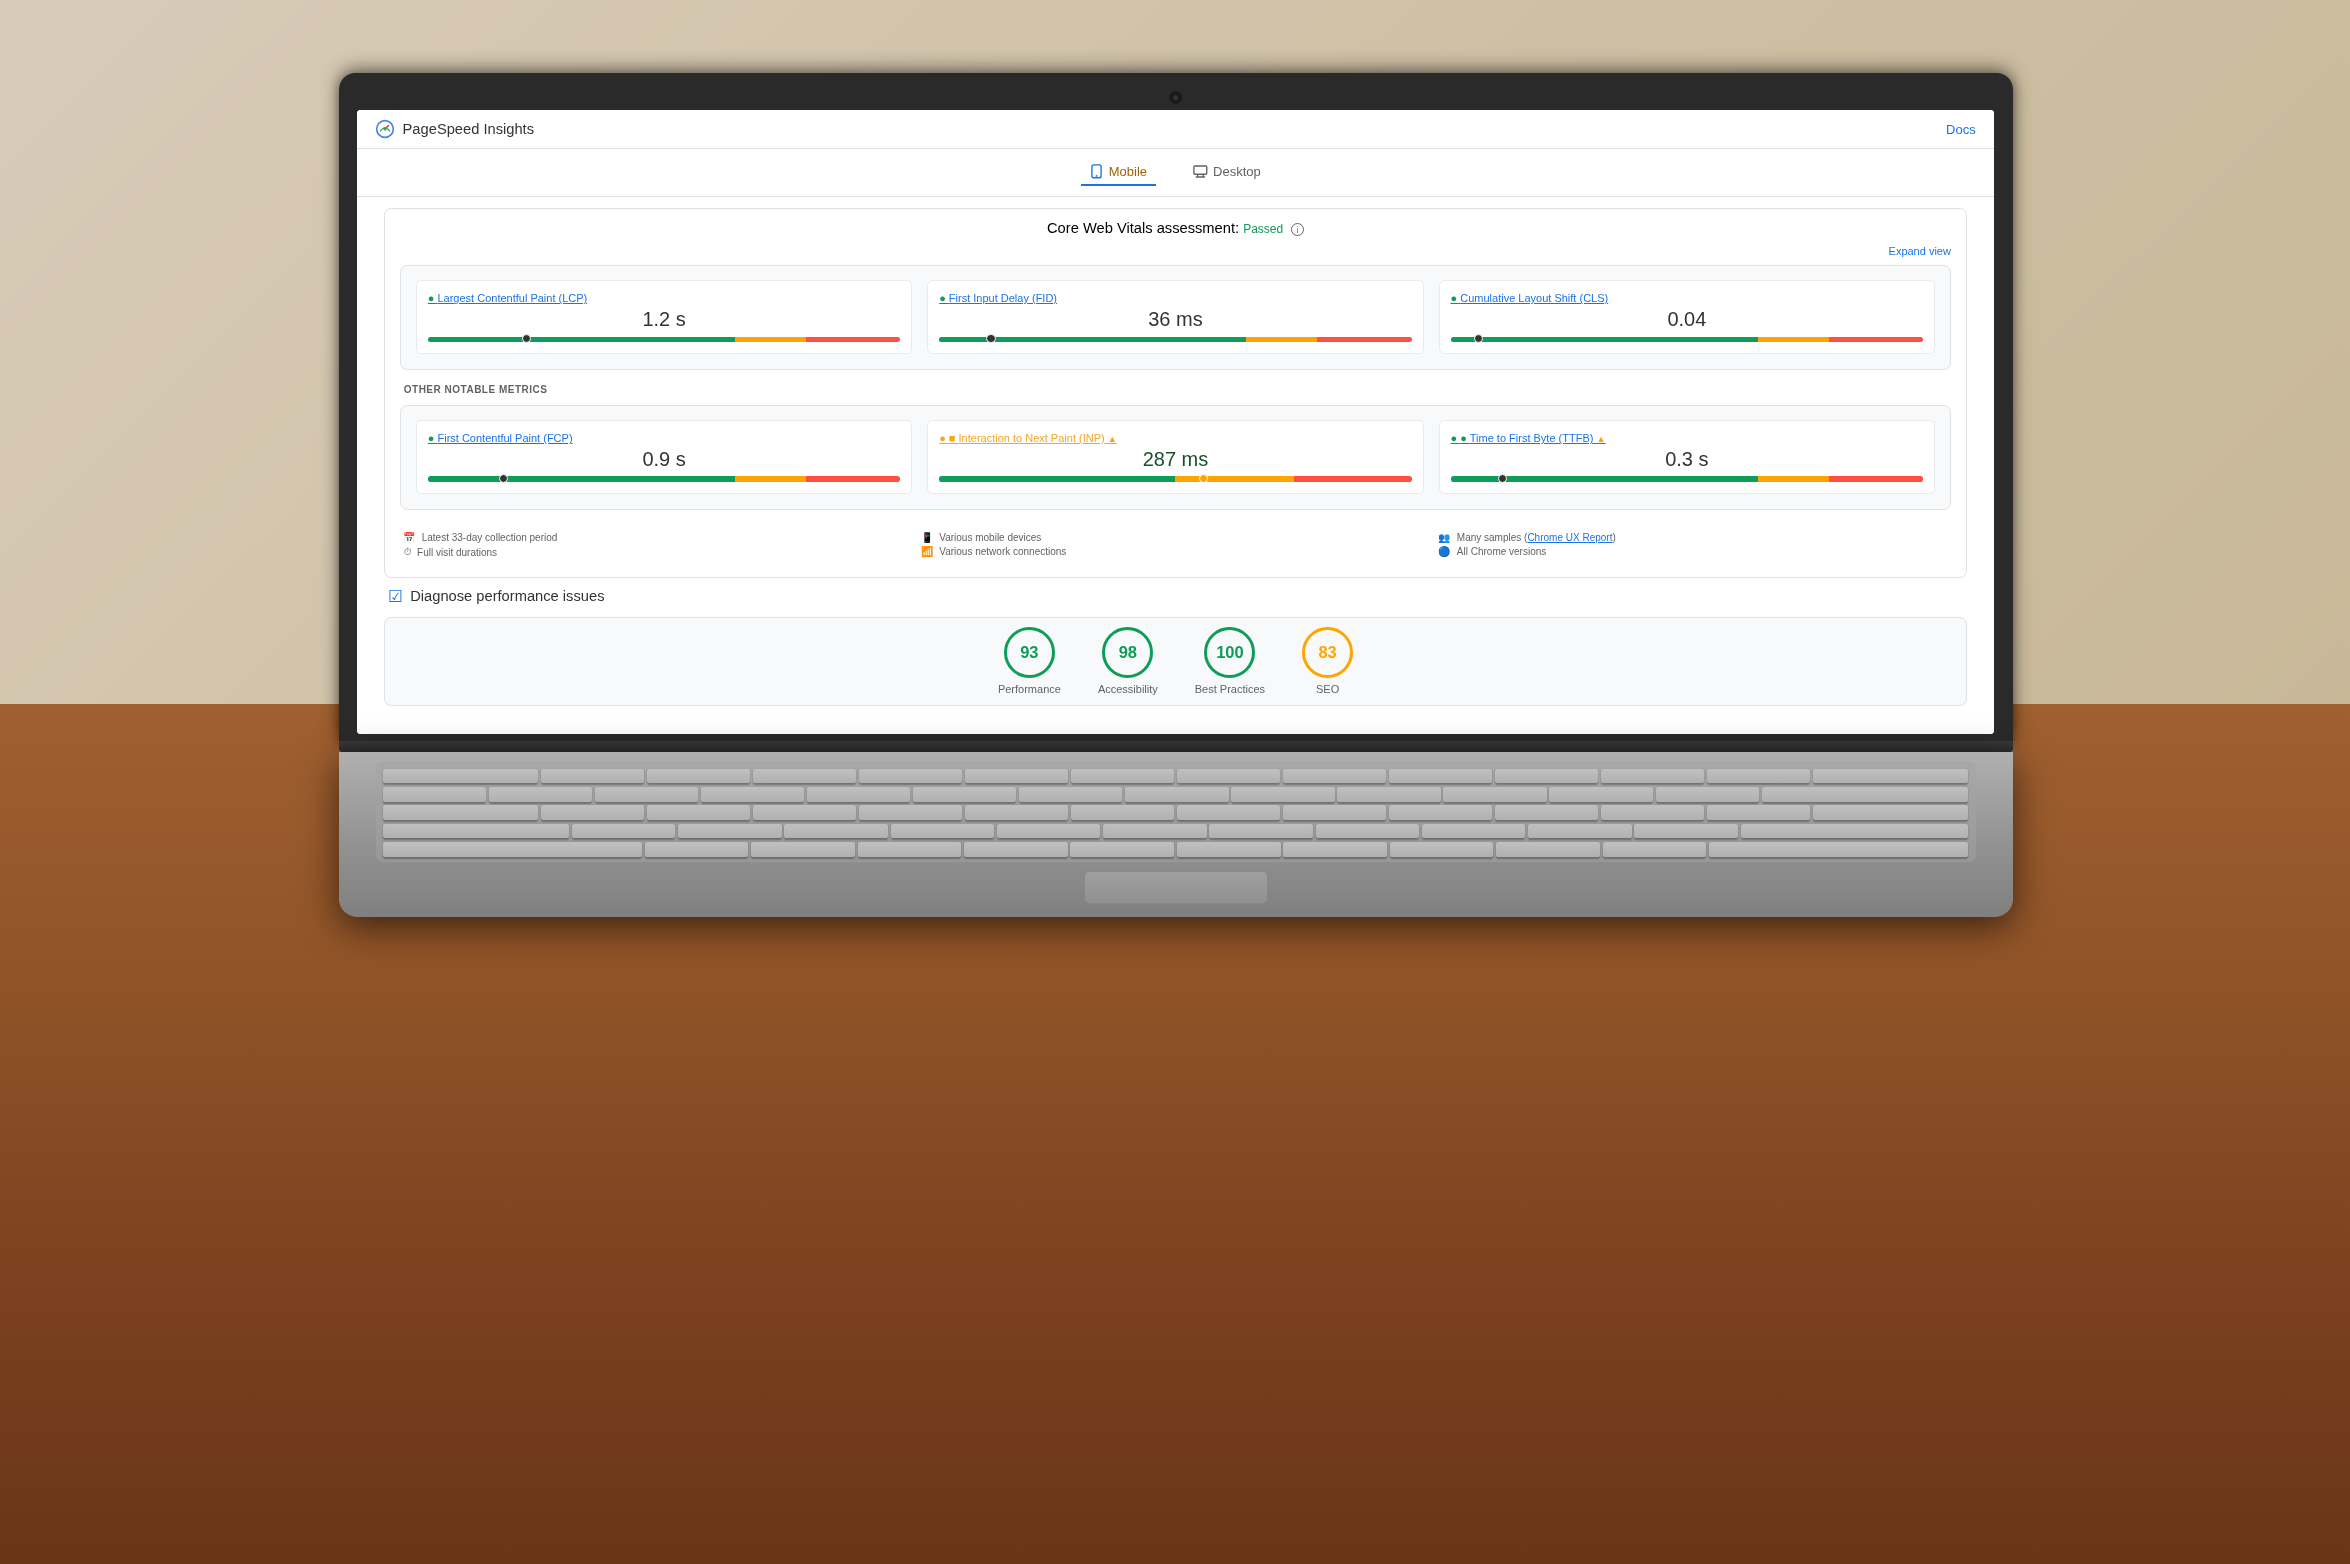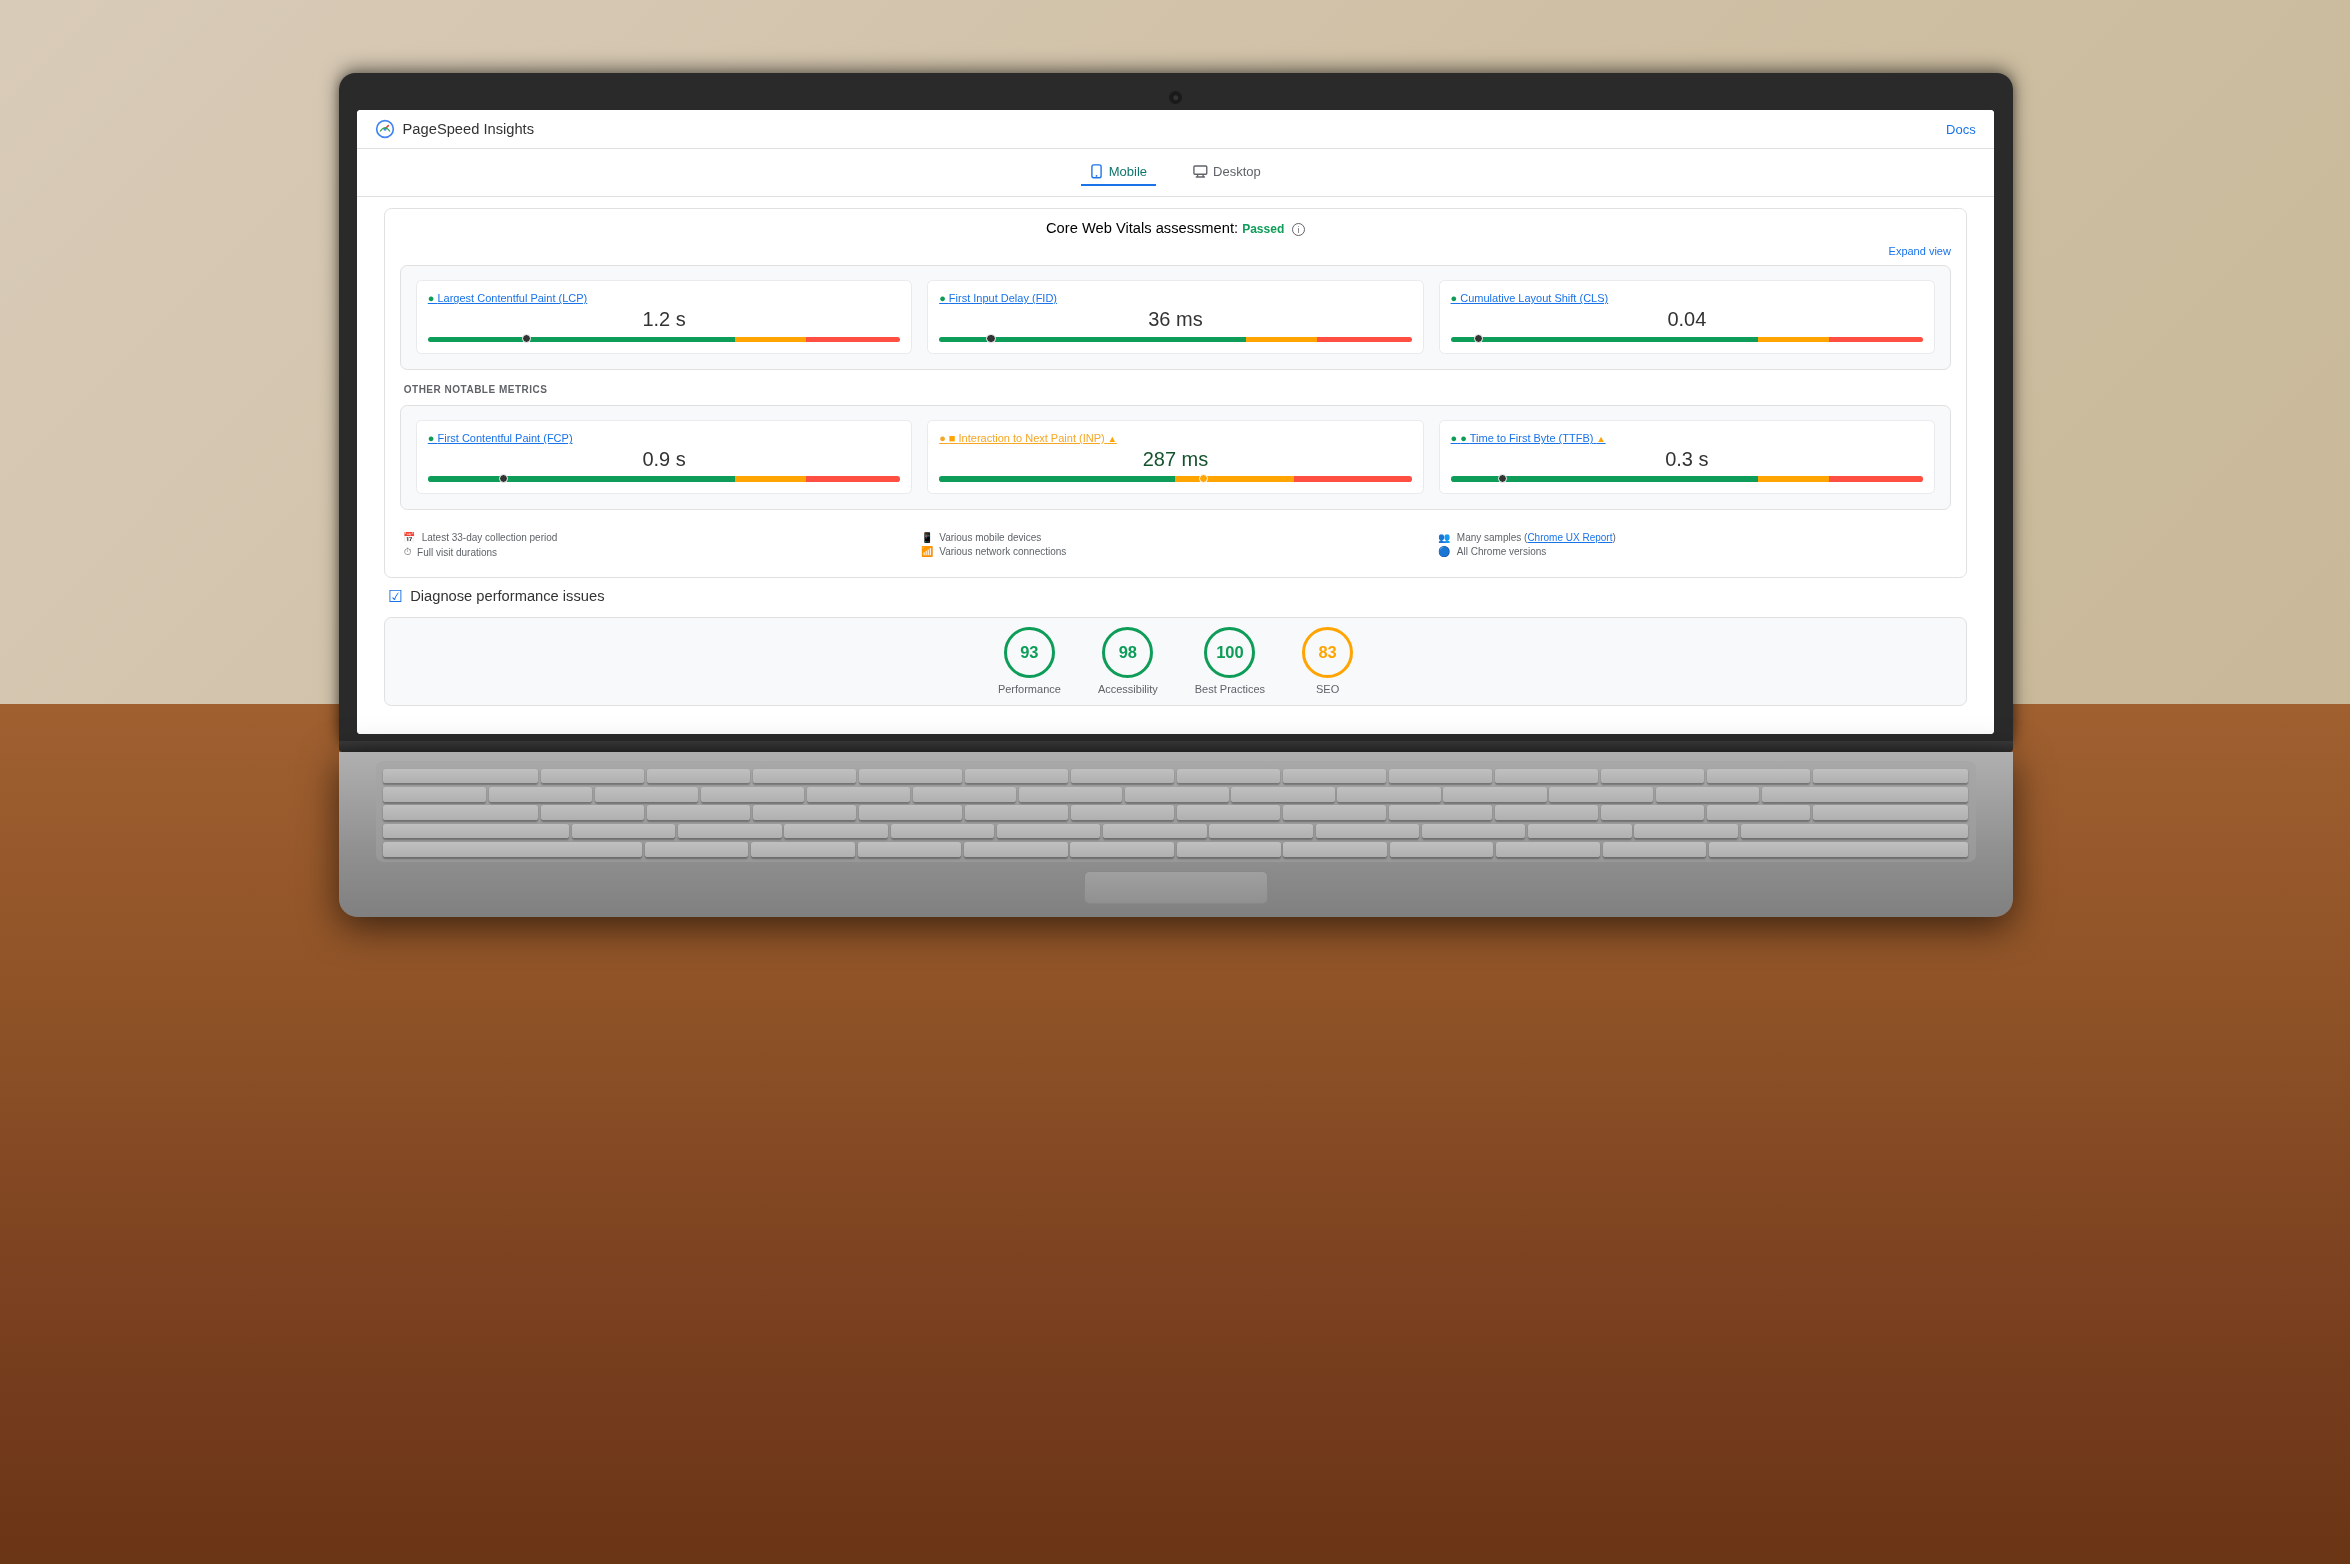--- a/index.html
+++ b/index.html
@@ -121,21 +121,21 @@
       align-items: center;
       gap: 5.5px;
       font-size: 13px;
       color: #5f6368;
       padding: 5.5px 9.2px;
       cursor: pointer;
       border-bottom: 2.8px solid transparent;
     }
 
     .tab.active {
-      color: #0f766e;
+      color: #a16207;
       border-bottom: 2.8px solid #1a73e8;
     }
 
     
     .main-content {
       padding: 11px 27.5px;
       overflow-y: auto;
       height: calc(100% - 92px);
     }
 
@@ -485,21 +485,21 @@
               </svg>
               <span>Desktop</span>
             </div>
           </div>
 
           <div class="main-content">
 
             <div class="cwv-wrapper">
               <div class="cwv-header">
                 <span>Core Web Vitals assessment:</span>
-                <span style="color:#0d9d58; font-weight:700; font-size:12px;">Passed</span>
+                <span style="color:#0d9d58; font-weight:400; font-size:12px;">Passed</span>
                 <span class="info-icon">i</span>
               </div>
 
               <div class="expand-view">Expand view</div>
 
               <div class="metrics-grid">
 
                 <div class="metric-card">
                   <div class="metric-label green">Largest Contentful Paint (LCP)</div>
                   <div class="metric-value">1.2 s</div>

